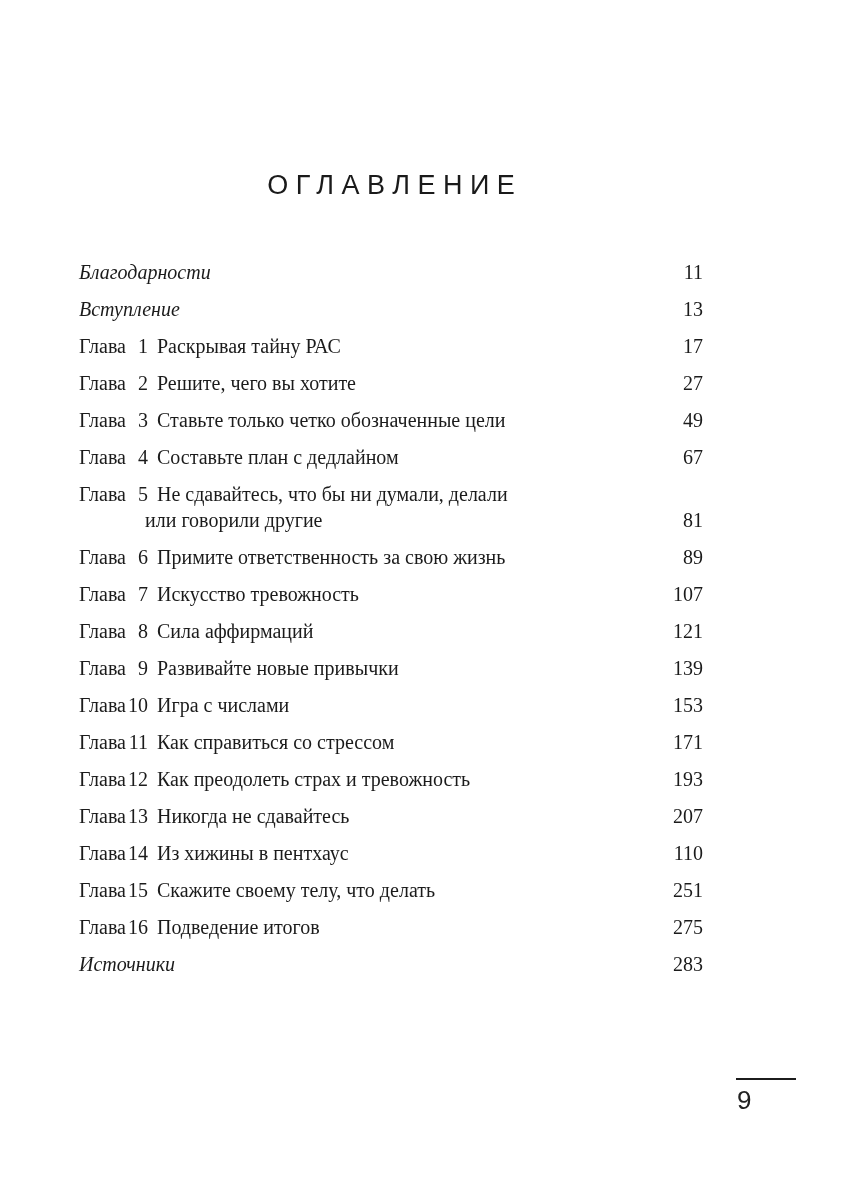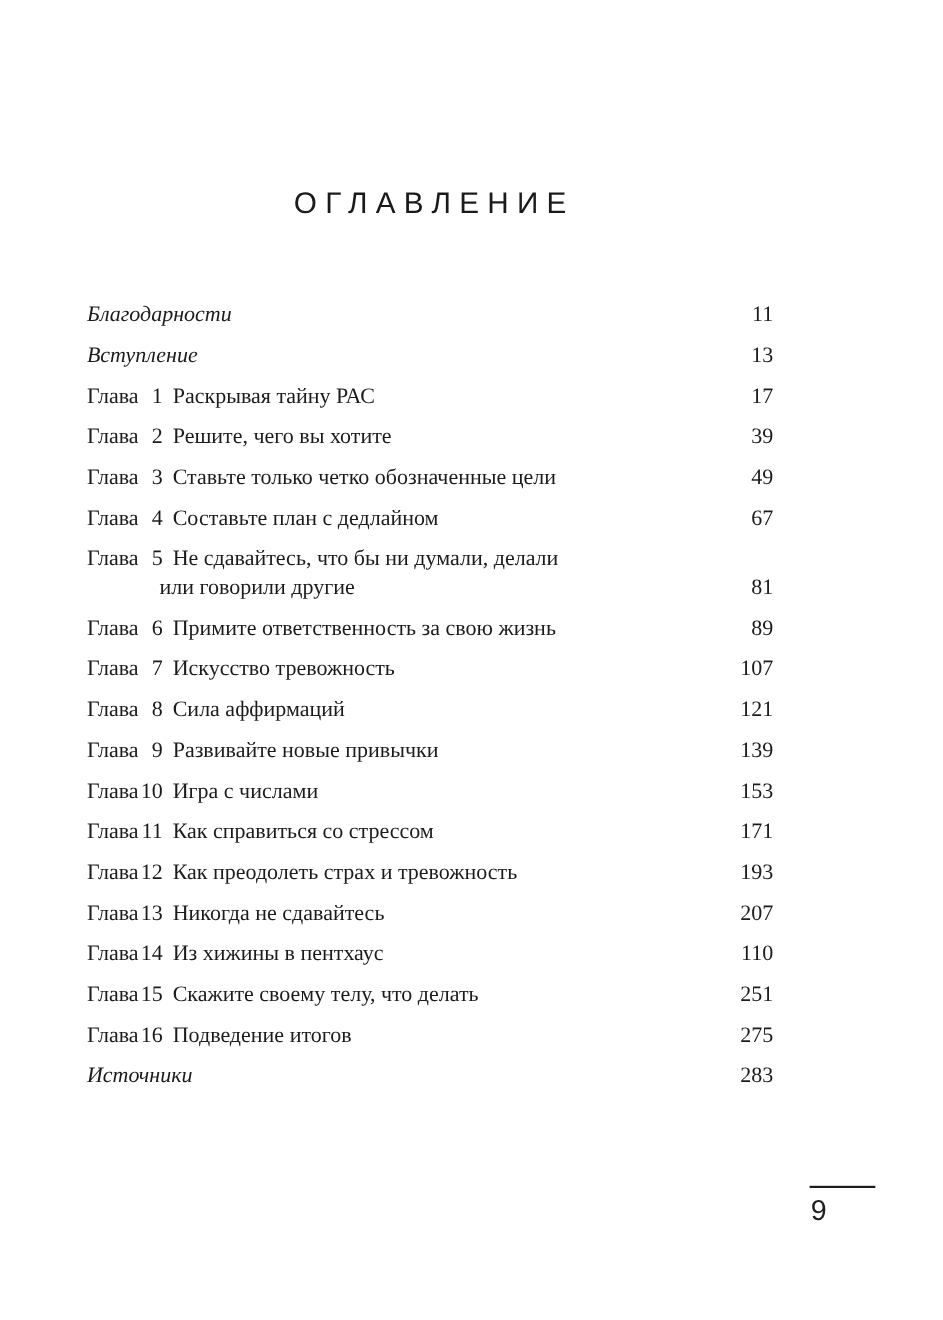--- a/index.html
+++ b/index.html
@@ -35,21 +35,20 @@
     line-height: 1;
     letter-spacing: 7.5px;
     color: #1a1a1a;
     text-indent: 7.5px; 
   }
   .toc {
     position: absolute;
     top: 259px;
     left: 0;
     width: 100%;
-    margin-top: 14px;
   }
   .toc-row {
     display: flex;
     align-items: flex-end;
     margin-bottom: 11px;
     font-size: 20px;
     line-height: 26px;
   }
   .toc-text {
     flex: 1 1 auto;
@@ -120,21 +119,21 @@
     <div class="toc-text">
       <span class="chap-word">Глава</span><span class="chap-num">1</span><span class="chap-title">Раскрывая тайну РАС</span>
     </div>
     <div class="toc-page">17</div>
   </div>
 
   <div class="toc-row">
     <div class="toc-text">
       <span class="chap-word">Глава</span><span class="chap-num">2</span><span class="chap-title">Решите, чего вы хотите</span>
     </div>
-    <div class="toc-page">39</div>
+    <div class="toc-page">27</div>
   </div>
 
   <div class="toc-row">
     <div class="toc-text">
       <span class="chap-word">Глава</span><span class="chap-num">3</span><span class="chap-title">Ставьте только четко обозначенные цели</span>
     </div>
     <div class="toc-page">49</div>
   </div>
 
   <div class="toc-row">

